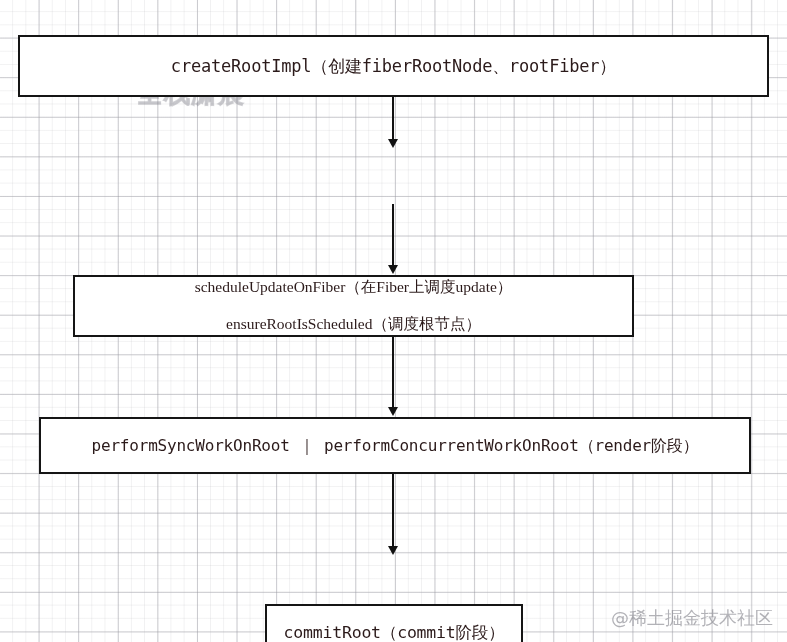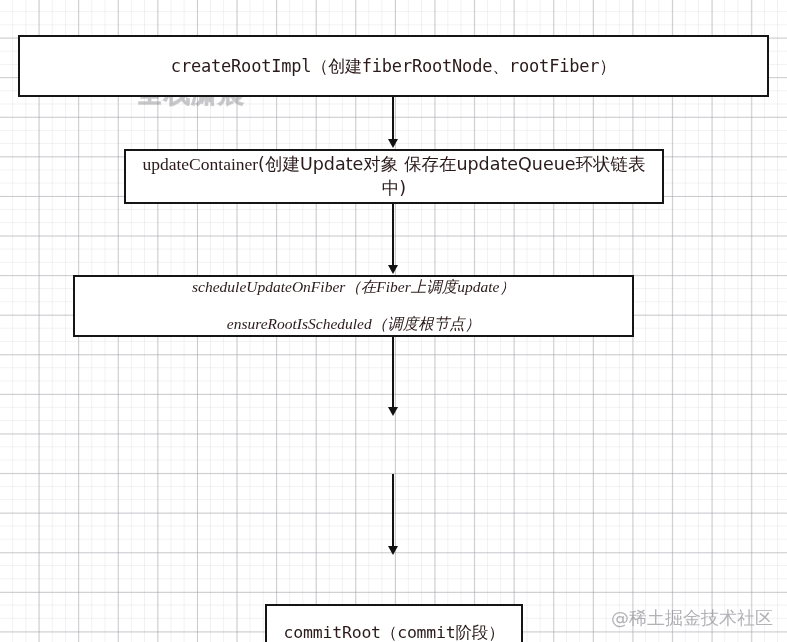--- a/index.html
+++ b/index.html
@@ -57,21 +57,20 @@
     left: 18px; top: 35px; width: 751px; height: 62px;
     font-size: 17px;
   }
   #node-update-container {
     left: 124px; top: 149px; width: 540px; height: 55px;
     font-size: 17.5px;
   }
   #node-schedule-update {
     left: 73px; top: 275px; width: 561px; height: 62px;
     font-size: 15.5px;
-    font-style: italic;
   }
   #node-perform-work {
     left: 39px; top: 417px; width: 712px; height: 57px;
     font-size: 16px;
   }
   #node-commit-root {
     left: 265px; top: 564px; width: 258px; height: 59px;
     font-size: 16.5px;
     margin-top: 40px;
   }
@@ -135,37 +134,37 @@
 
   <div id="watermark-center">全栈潇晨</div>
 
   <div class="node mono" id="node-create-root-impl">
     <span class="node-lines">createRootImpl（创建fiberRootNode、rootFiber）</span>
   </div>
 
   <div class="connector" id="conn-1"></div>
   <div class="arrowhead" id="head-1"></div>
 
-  <div class="node" id="node-update-container">
-    <span class="node-lines"><span class="serif">updateContainer</span><span class="sans">(创建Update对象  保存在updateQueue环状链表中)</span></span>
-  </div>
 
   <div class="connector" id="conn-2"></div>
   <div class="arrowhead" id="head-2"></div>
 
   <div class="node serif" id="node-schedule-update">
     <span class="node-lines">
       <span class="node-line">scheduleUpdateOnFiber（在Fiber上调度update）</span>
       <span class="node-line">ensureRootIsScheduled（调度根节点）</span>
     </span>
   </div>
 
   <div class="connector" id="conn-3"></div>
   <div class="arrowhead" id="head-3"></div>
 
+  <div class="node mono" id="node-perform-work">
+    <span class="node-lines">performSyncWorkOnRoot ｜ performConcurrentWorkOnRoot（render阶段）</span>
+  </div>
 
   <div class="connector" id="conn-4"></div>
   <div class="arrowhead" id="head-4"></div>
 
   <div class="node mono" id="node-commit-root">
     <span class="node-lines">commitRoot（commit阶段）</span>
   </div>
 
   <div id="watermark-corner">@稀土掘金技术社区</div>
 

